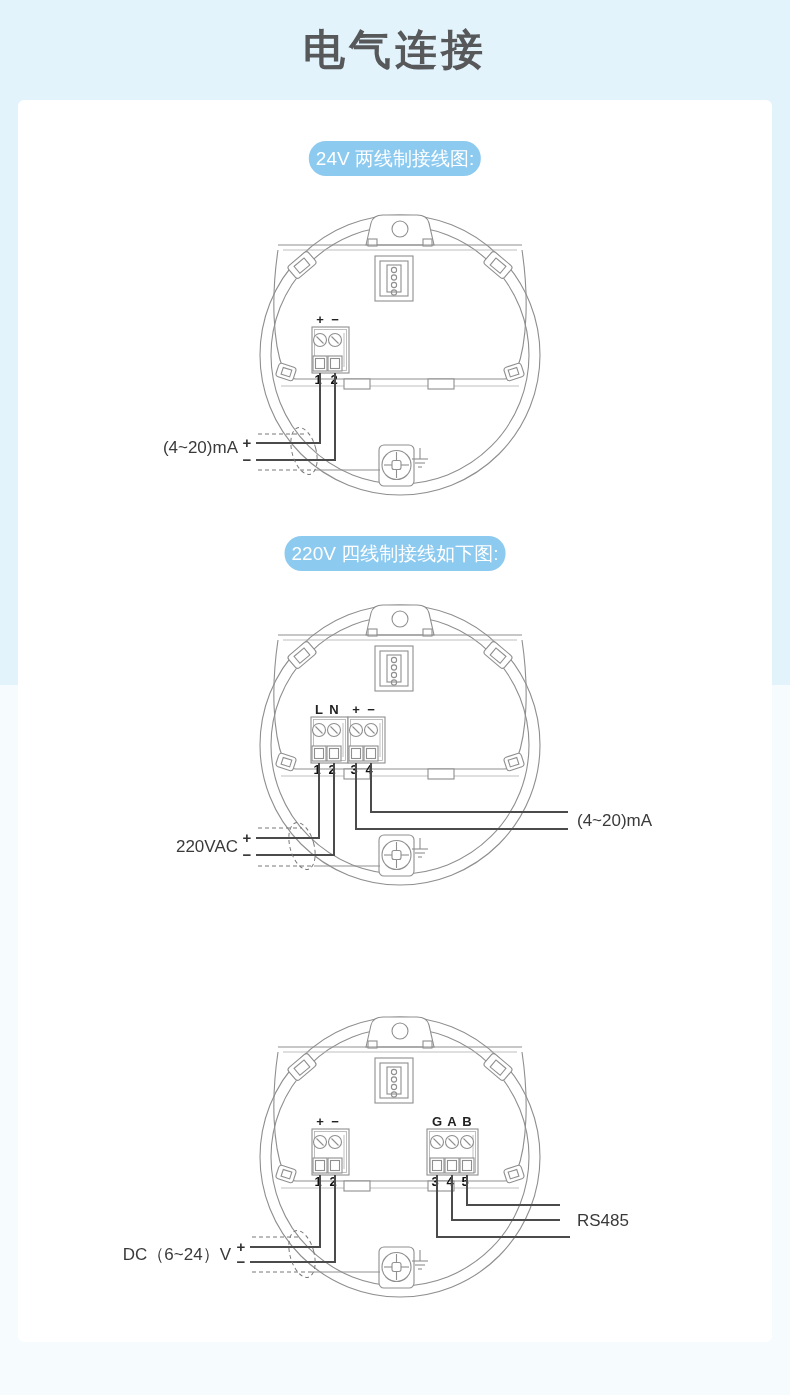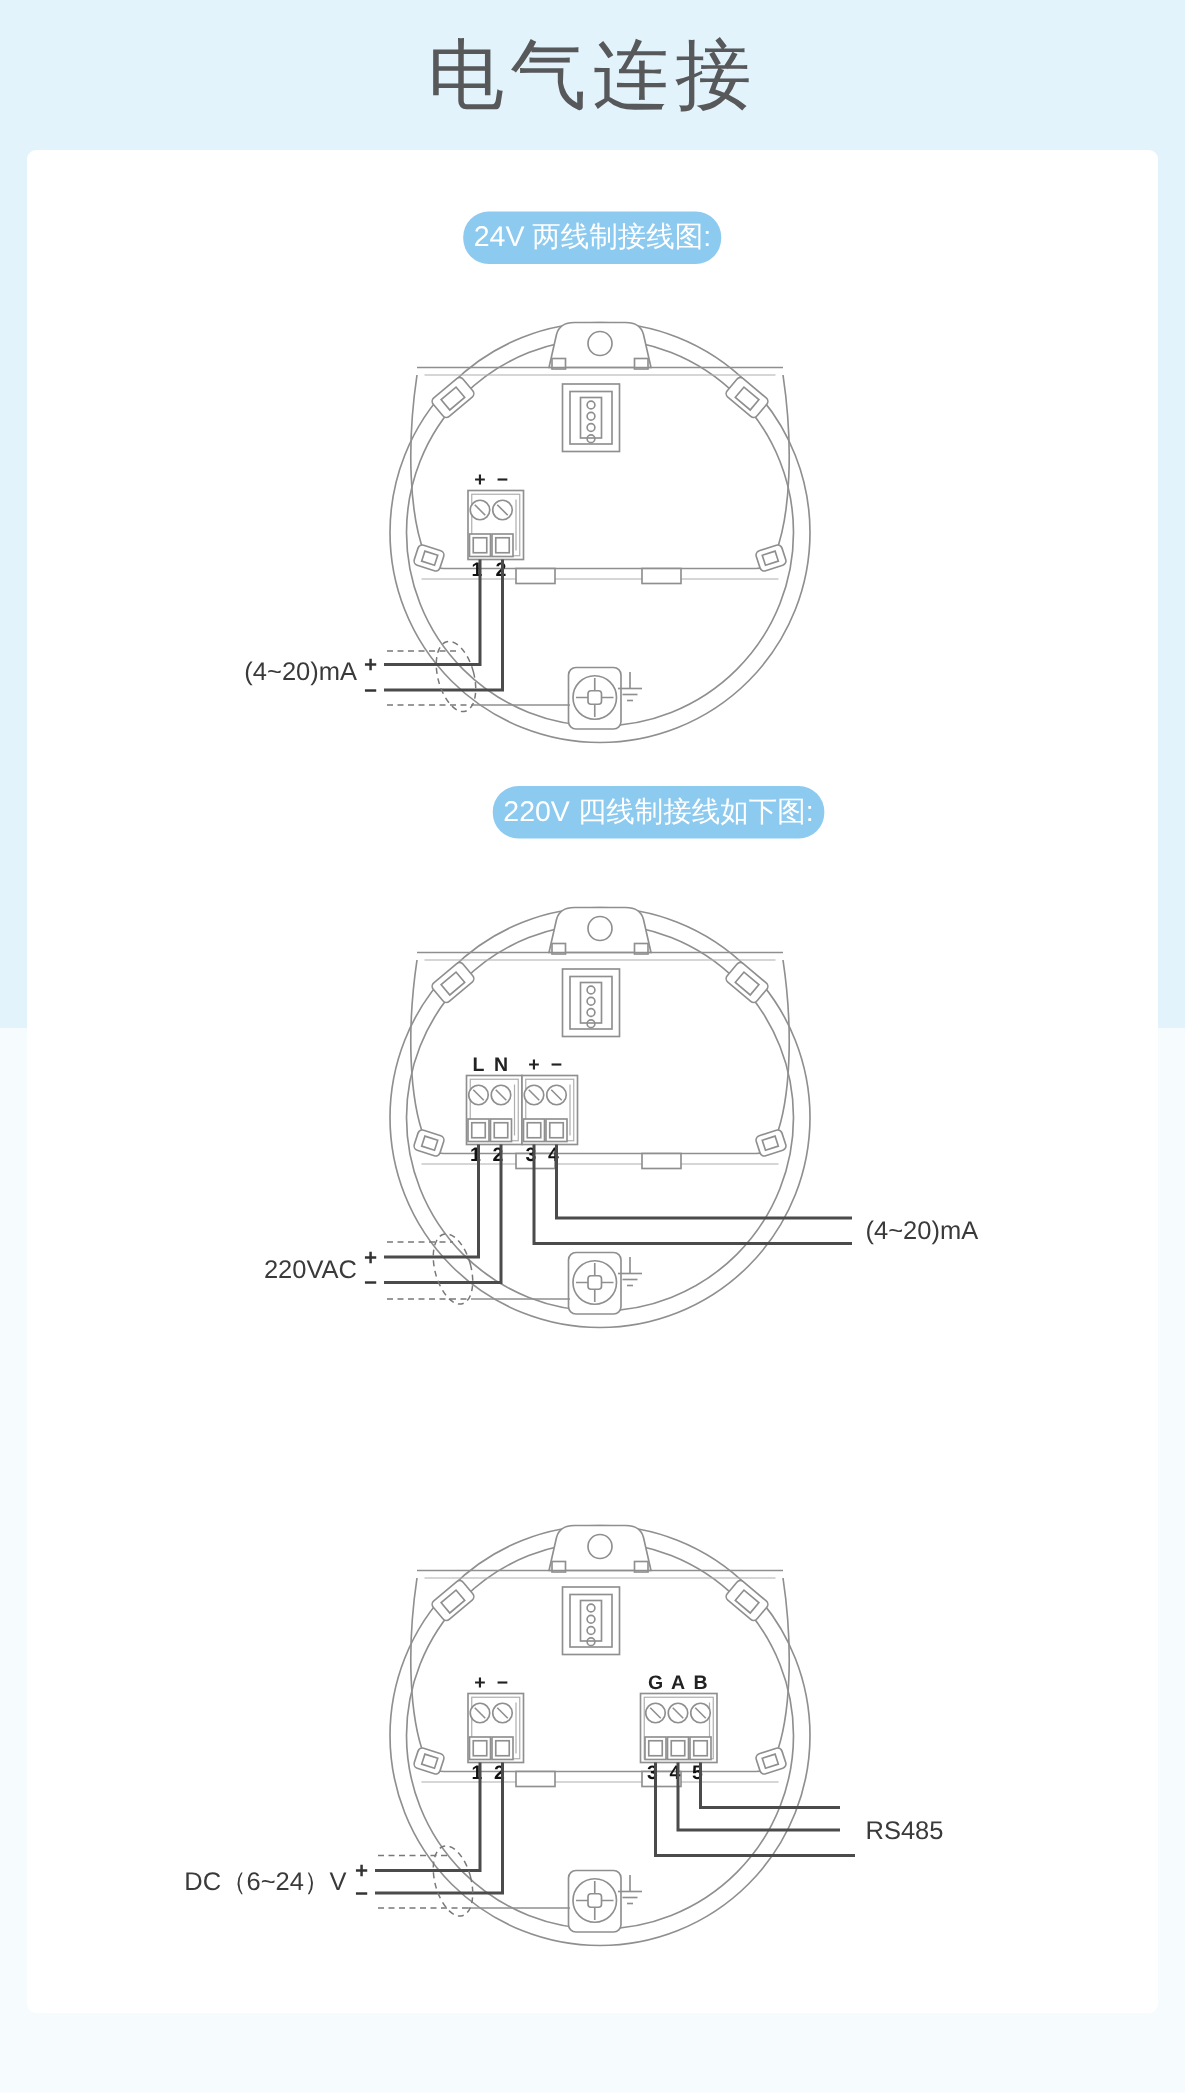--- a/index.html
+++ b/index.html
@@ -5,33 +5,33 @@
   html,body{margin:0;padding:0;}
   body{
     width:790px;height:1395px;position:relative;
     background:linear-gradient(180deg,#e2f3fc 0,#e2f3fc 685px,#f6fbfe 685px,#f6fbfe 100%);
     font-family:"Liberation Sans",sans-serif;
     overflow:hidden;
   }
   .page-title{
     position:absolute;top:0;left:0;width:100%;height:100px;
     display:flex;align-items:center;justify-content:center;
-    font-size:51px;font-weight:normal;color:#57585a;letter-spacing:4px;
+    font-size:42px;font-weight:bold;color:#57585a;letter-spacing:4px;
   }
   .card{
     position:absolute;left:18px;top:100px;width:754px;height:1242px;
     background:#ffffff;border-radius:6px;
   }
   .badge{
     position:absolute;left:50%;transform:translateX(-50%);
     background:#8dcaf0;color:#ffffff;font-size:19px;
     height:35px;line-height:35px;padding:0 7px;border-radius:17px;
     white-space:nowrap;
   }
-  #badge1{top:41px;} #badge2{top:424px;margin-left:44px;} #badge3{top:818px;}
+  #badge1{top:41px;} #badge2{top:436px;} #badge3{top:818px;}
   .dsvg{position:absolute;}
   #svg1{left:82px;top:80px;}
   #svg2{left:82px;top:470px;}
   #svg3{left:62px;top:900px;}
   .hl{stroke:#8f8f8f;fill:none;stroke-width:1.1;}
   .hlf{stroke:#8f8f8f;fill:#ffffff;stroke-width:1.1;}
   .hl2{stroke:#aeaeae;fill:none;stroke-width:0.8;}
   .wire{stroke:#4b4b4b;stroke-width:2;fill:none;}
   .gline{stroke:#8f8f8f;stroke-width:1;fill:none;}
   .dash{stroke:#787878;stroke-width:1;fill:none;stroke-dasharray:4 3;}

